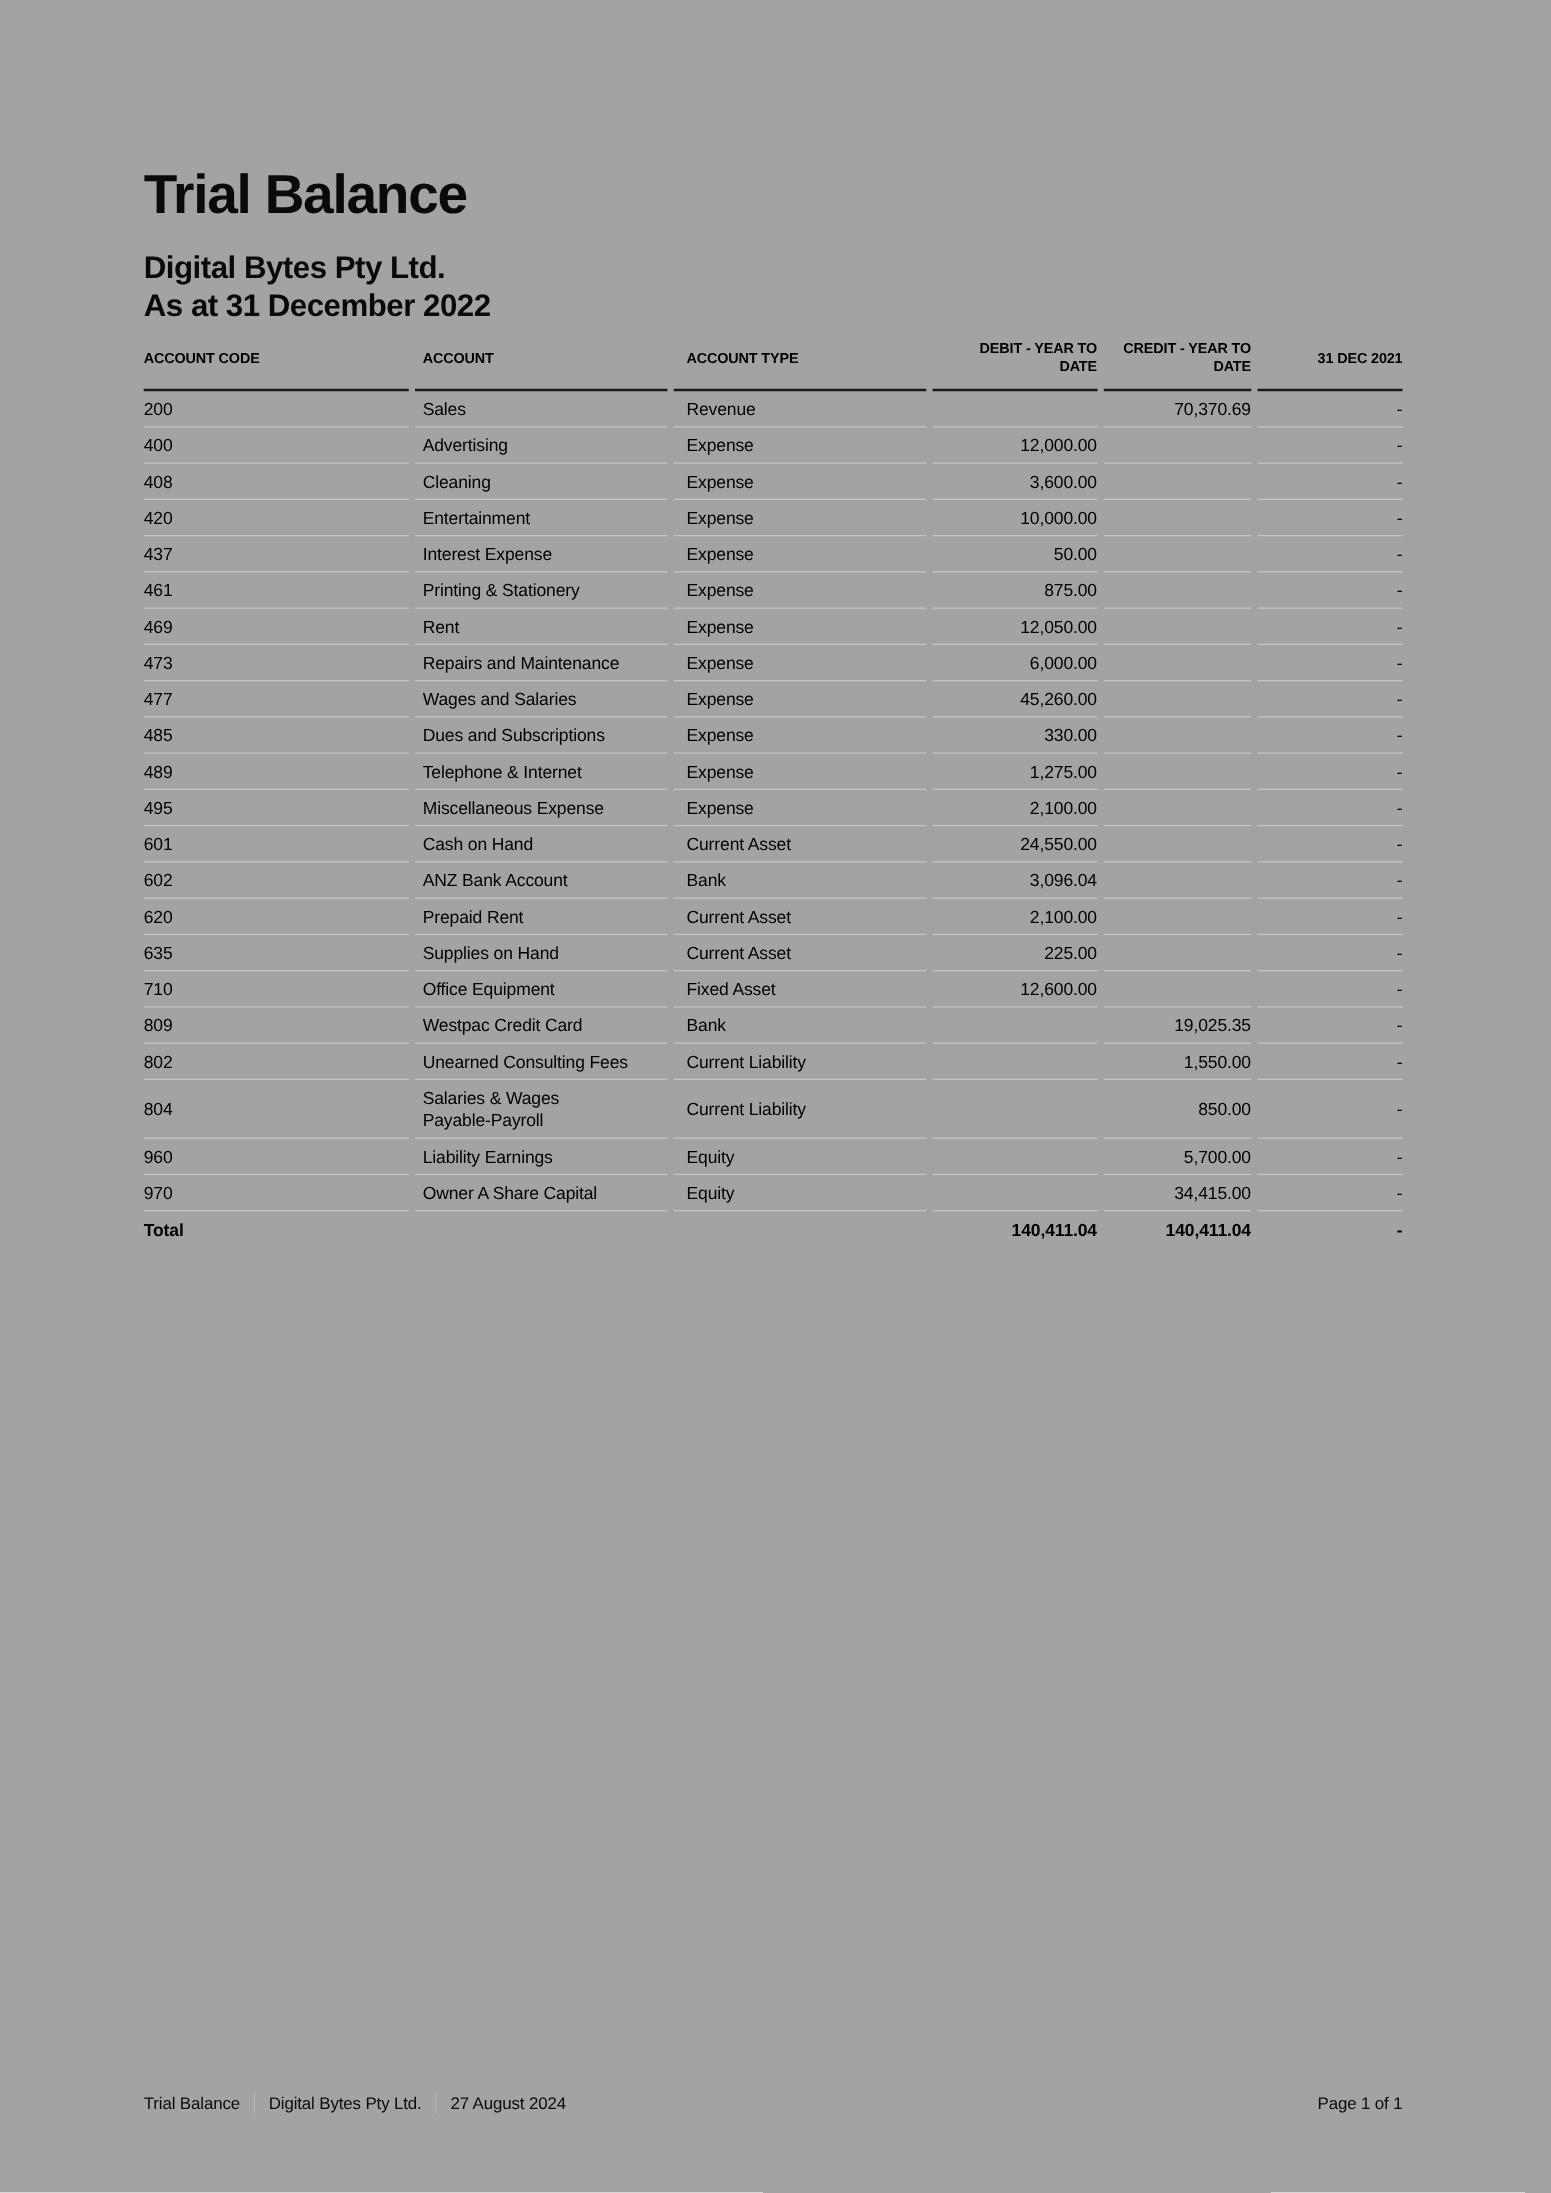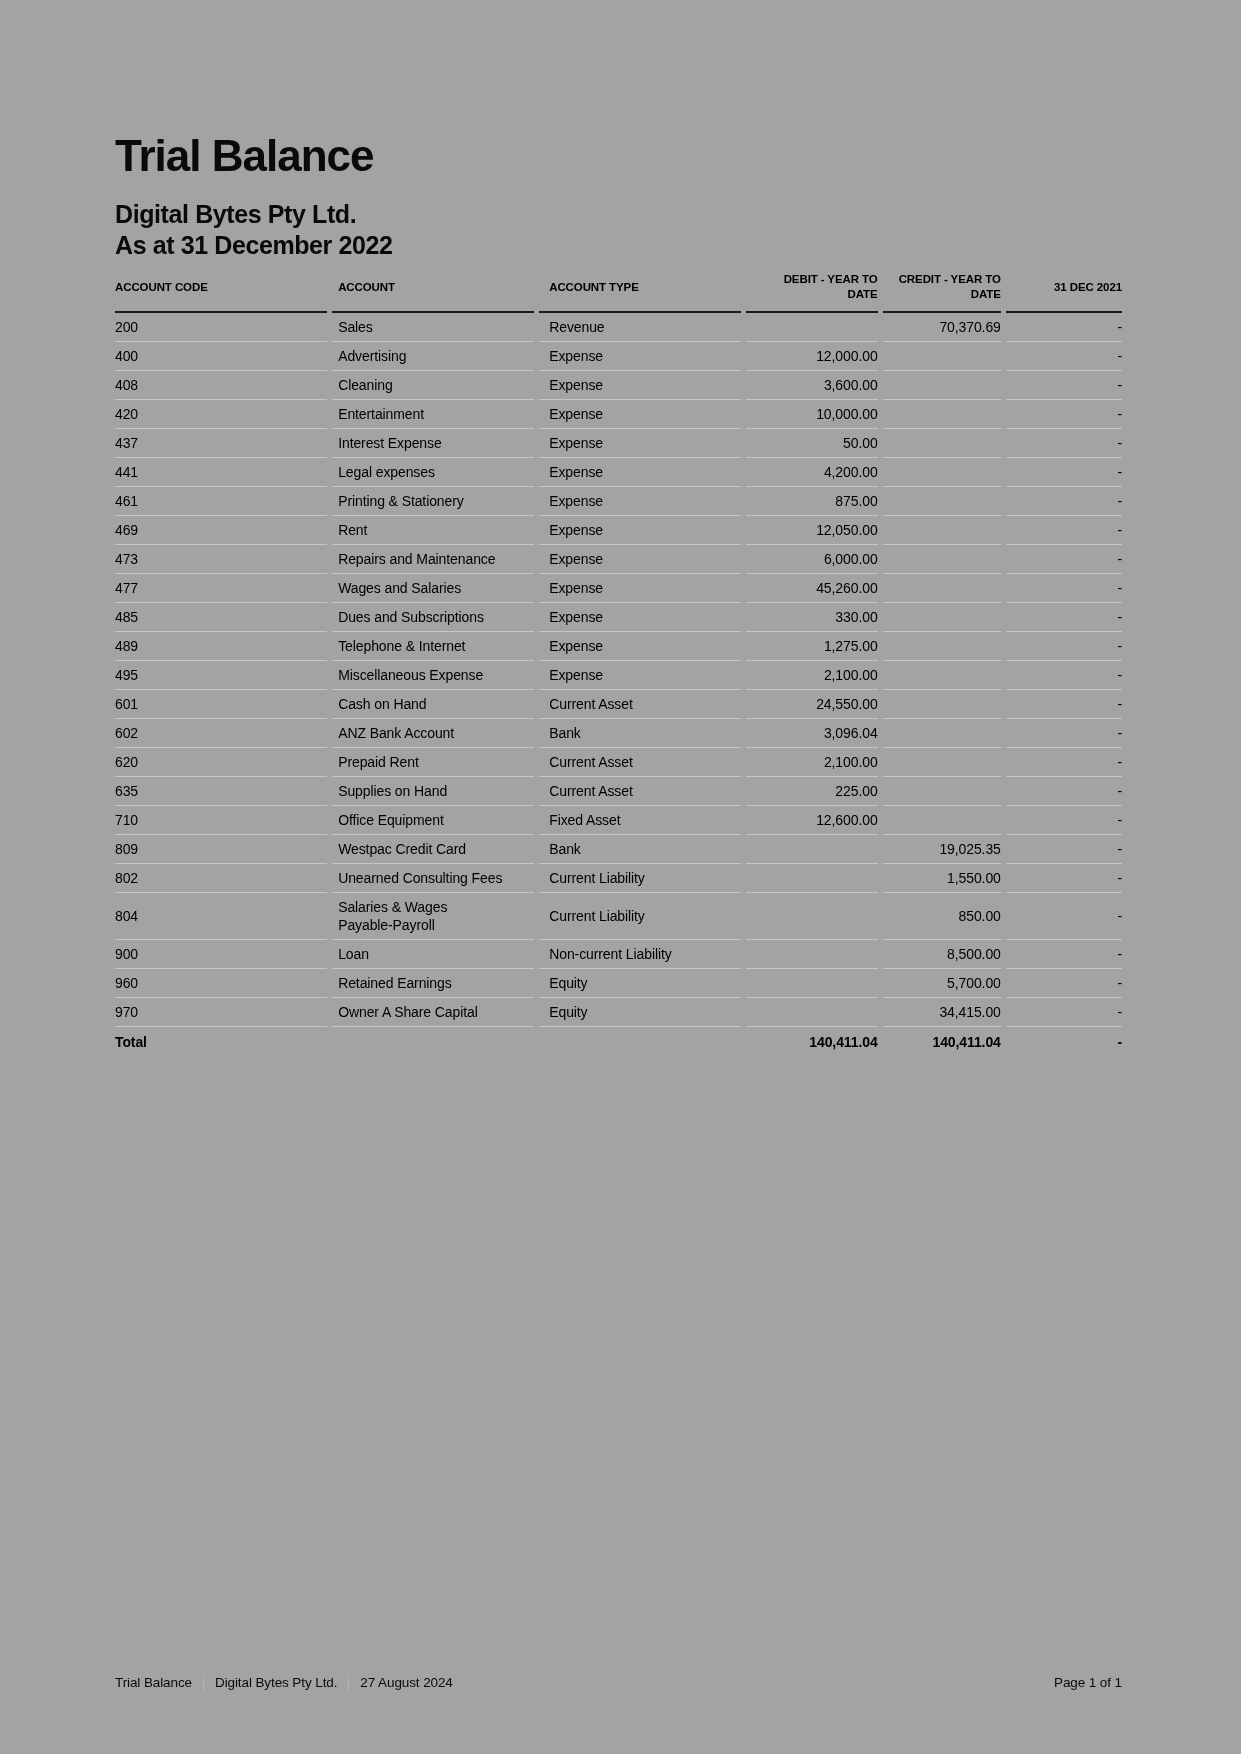--- a/index.html
+++ b/index.html
@@ -150,28 +150,20 @@
         </tr>
         <tr>
           <td class="al-left">437</td>
           <td class="al-left account">Interest Expense</td>
           <td class="al-left">Expense</td>
           <td class="al-right">50.00</td>
           <td class="al-right"></td>
           <td class="al-right">-</td>
         </tr>
         <tr>
-          <td class="al-left">441</td>
-          <td class="al-left account">Legal expenses</td>
-          <td class="al-left">Expense</td>
-          <td class="al-right">4,200.00</td>
-          <td class="al-right"></td>
-          <td class="al-right">-</td>
-        </tr>
-        <tr>
           <td class="al-left">461</td>
           <td class="al-left account">Printing &amp; Stationery</td>
           <td class="al-left">Expense</td>
           <td class="al-right">875.00</td>
           <td class="al-right"></td>
           <td class="al-right">-</td>
         </tr>
         <tr>
           <td class="al-left">469</td>
           <td class="al-left account">Rent</td>
@@ -279,30 +271,22 @@
         <tr>
           <td class="al-left">804</td>
           <td class="al-left account">Salaries &amp; Wages
 Payable-Payroll</td>
           <td class="al-left">Current Liability</td>
           <td class="al-right"></td>
           <td class="al-right">850.00</td>
           <td class="al-right">-</td>
         </tr>
         <tr>
-          <td class="al-left">900</td>
-          <td class="al-left account">Loan</td>
-          <td class="al-left">Non-current Liability</td>
-          <td class="al-right"></td>
-          <td class="al-right">8,500.00</td>
-          <td class="al-right">-</td>
-        </tr>
-        <tr>
           <td class="al-left">960</td>
-          <td class="al-left account">Retained Earnings</td>
+          <td class="al-left account">Liability Earnings</td>
           <td class="al-left">Equity</td>
           <td class="al-right"></td>
           <td class="al-right">5,700.00</td>
           <td class="al-right">-</td>
         </tr>
         <tr>
           <td class="al-left">970</td>
           <td class="al-left account">Owner A Share Capital</td>
           <td class="al-left">Equity</td>
           <td class="al-right"></td>

